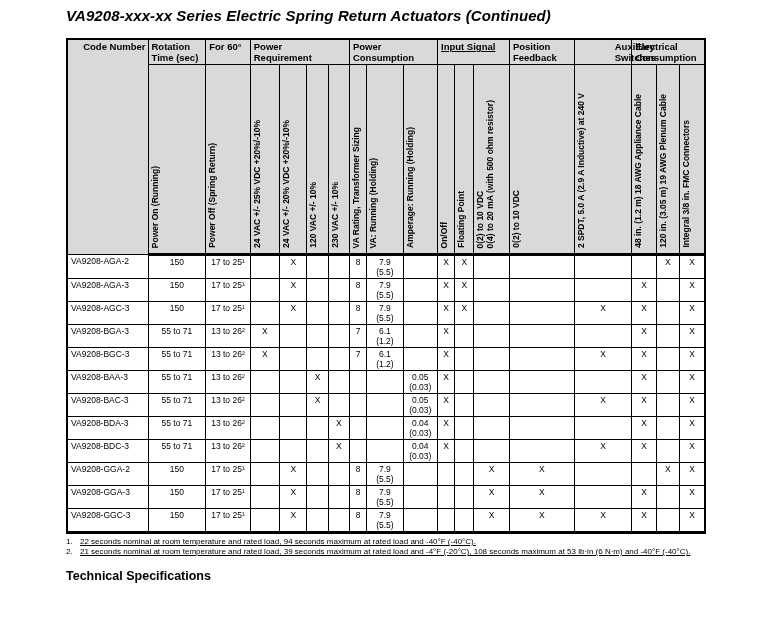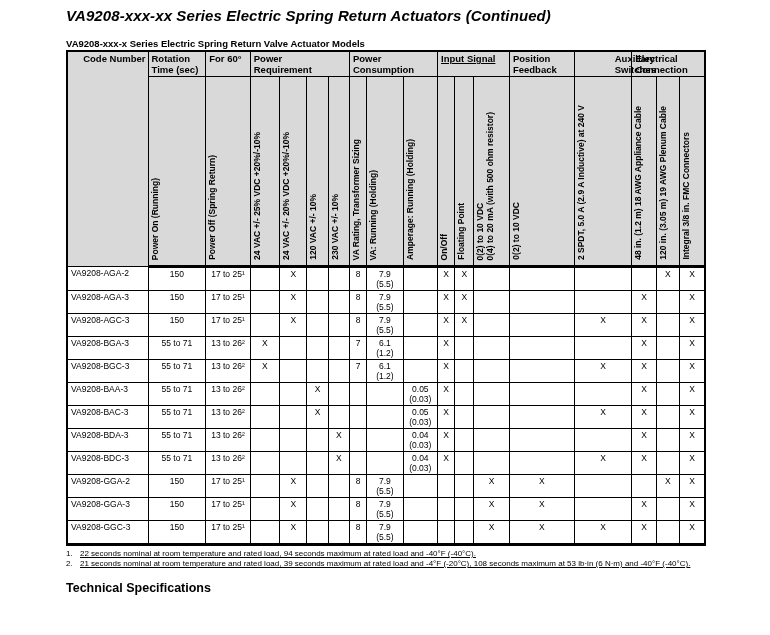--- a/index.html
+++ b/index.html
@@ -71,21 +71,20 @@
   .fn-text { flex:1;text-decoration:underline; }
 </style>
 </head>
 <body>
 
 <div class="page">
 
   <h1 class="doc-title">VA9208-xxx-xx Series Electric Spring Return Actuators (Continued)</h1>
 
 
-  <div class="table-caption">VA9208-xxx-x Series Electric Spring Return Valve Actuator Models</div>
 
   <table class="selection">
     <colgroup>
       <col style="width:80px">
         <col style="width:57px">
         <col style="width:44px">
       <col style="width:29px">
         <col style="width:27px">
         <col style="width:21px">
         <col style="width:21px">
@@ -110,21 +109,21 @@
           <th colspan="4" style="background: rgb(217, 217, 217);">Power
 Requirement</th>
           <th colspan="3" style="background: rgb(217, 217, 217);">Power
 Consumption</th>
           <th colspan="3" style="background: rgb(217, 217, 217); text-decoration: underline;">Input Signal</th>
           <th colspan="1" style="background: rgb(217, 217, 217);">Position
 Feedback</th>
           <th colspan="1" style="background: rgb(217, 217, 217); padding-left: 40px;">Auxiliary
 Switches</th>
           <th colspan="3" style="background: rgb(217, 217, 217);">Electrical
-Connection</th>
+Consumption</th>
         </tr>
         <tr class="rotrow">
           <th style="background: rgb(217, 217, 217);"><div class="rot">Power On (Running)</div></th>
           <th style="background: rgb(217, 217, 217);"><div class="rot">Power Off (Spring Return)</div></th>
           <th style="background: rgb(217, 217, 217);"><div class="rot">24 VAC +/- 25% VDC +20%/-10%</div></th>
           <th style="background: rgb(217, 217, 217);"><div class="rot">24 VAC +/- 20% VDC +20%/-10%</div></th>
           <th style="background: rgb(217, 217, 217);"><div class="rot">120 VAC +/- 10%</div></th>
           <th style="background: rgb(217, 217, 217);"><div class="rot">230 VAC +/- 10%</div></th>
           <th style="background: rgb(217, 217, 217);"><div class="rot">VA Rating, Transformer Sizing</div></th>
           <th style="background: rgb(217, 217, 217);"><div class="rot">VA: Running (Holding)</div></th>

